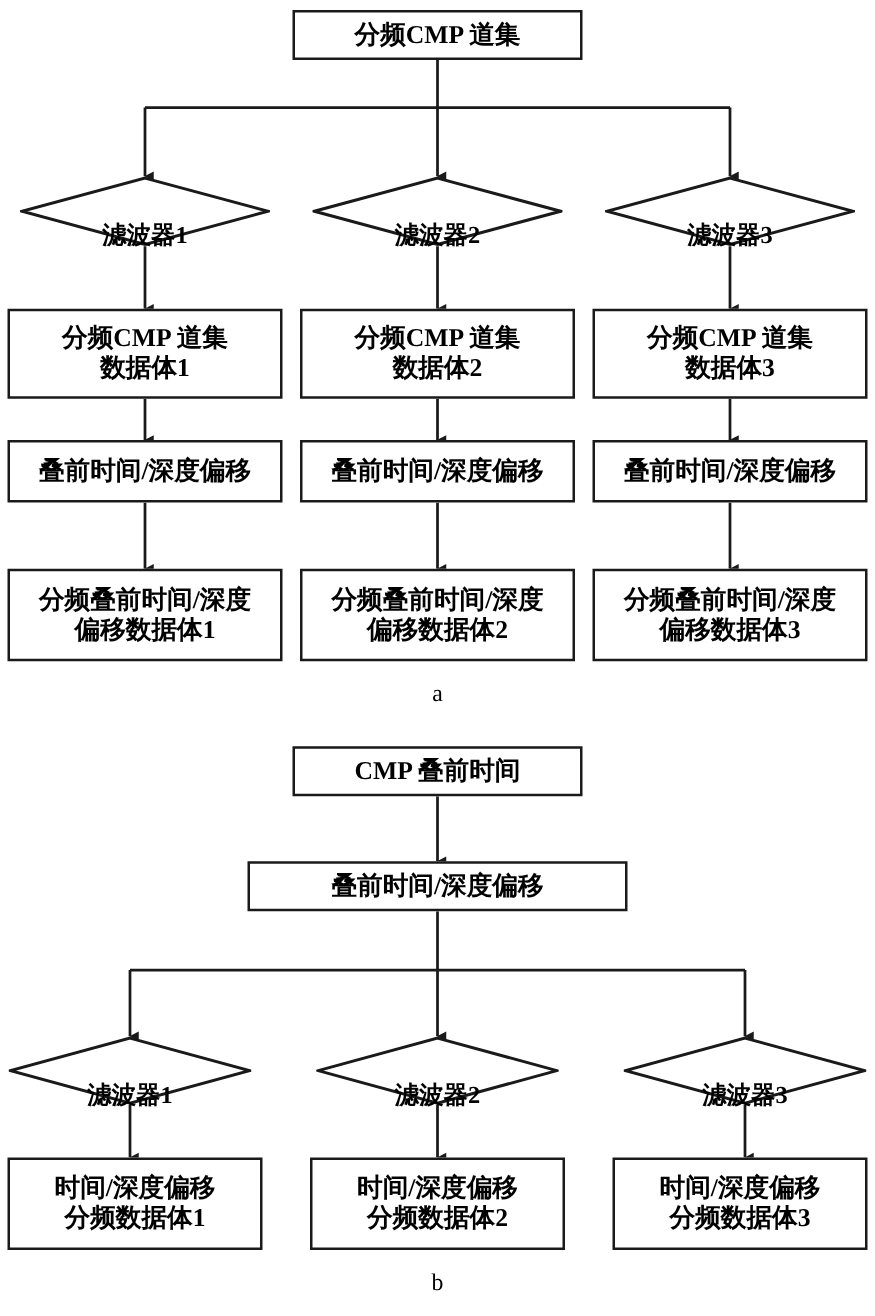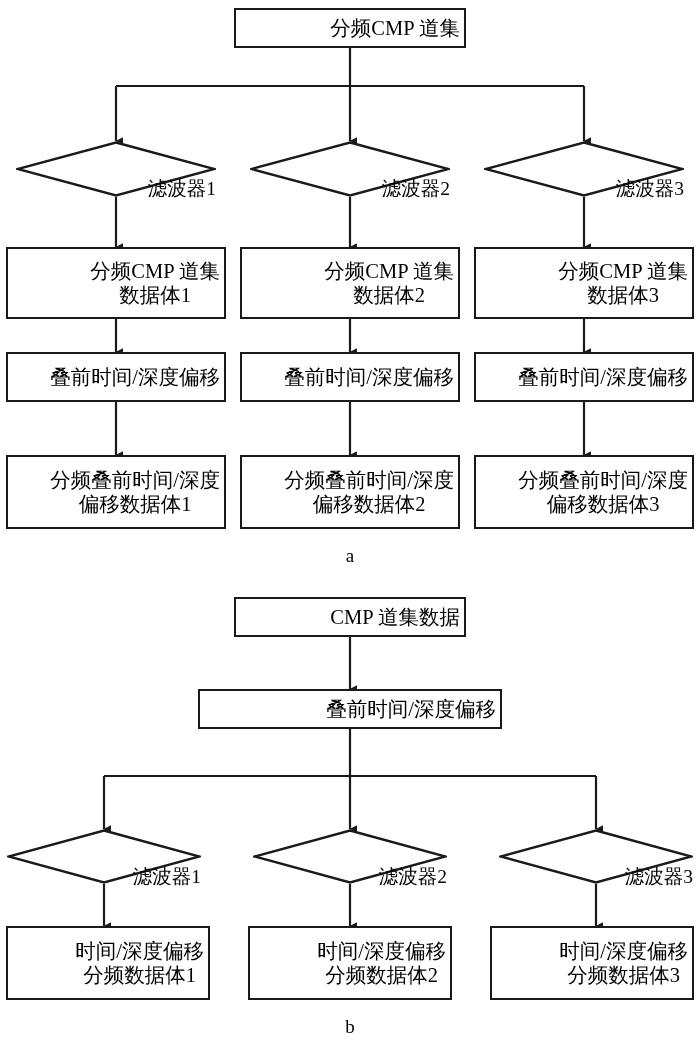--- a/index.html
+++ b/index.html
@@ -24,23 +24,24 @@
     top: 0;
     width: 700px;
     height: 1053px;
     pointer-events: none;
   }
   .node {
     position: absolute;
     box-sizing: border-box;
     display: flex;
     align-items: center;
-    justify-content: flex-end;
+    justify-content: center;
     text-align: center;
     z-index: 2;
+    font-weight: bold;
   }
   .box {
     border: 2px solid #1a1a1a;
     background: #ffffff;
   }
   .box .txt {
     line-height: 1.18;
     padding: 0 4px;
     white-space: pre-line;
   }
@@ -169,21 +170,21 @@
 偏移数据体2</span>
   </div>
   <div class="node box" style="left:474px; top:455px; width:220px; height:74px;">
     <span class="txt s20">分频叠前时间/深度
 偏移数据体3</span>
   </div>
 
   <div class="caption" style="left:320px; top:545px; width:60px;">a</div>
 
   <div class="node box" style="left:234px; top:597px; width:232px; height:40px;">
-    <span class="txt s20">CMP 道集数据</span>
+    <span class="txt s20">CMP 叠前时间</span>
   </div>
 
   <div class="node box" style="left:198px; top:689px; width:304px; height:40px;">
     <span class="txt s20">叠前时间/深度偏移</span>
   </div>
 
   <div class="node diamond" style="left:7px; top:829px; width:194px; height:55px;">
     <svg class="dshape" viewBox="0 0 194 55" preserveAspectRatio="none">
       <polygon points="97,1.5 192.5,27.5 97,53.5 1.5,27.5" fill="#ffffff" stroke="#1a1a1a" stroke-width="2.4"></polygon>
     </svg>

